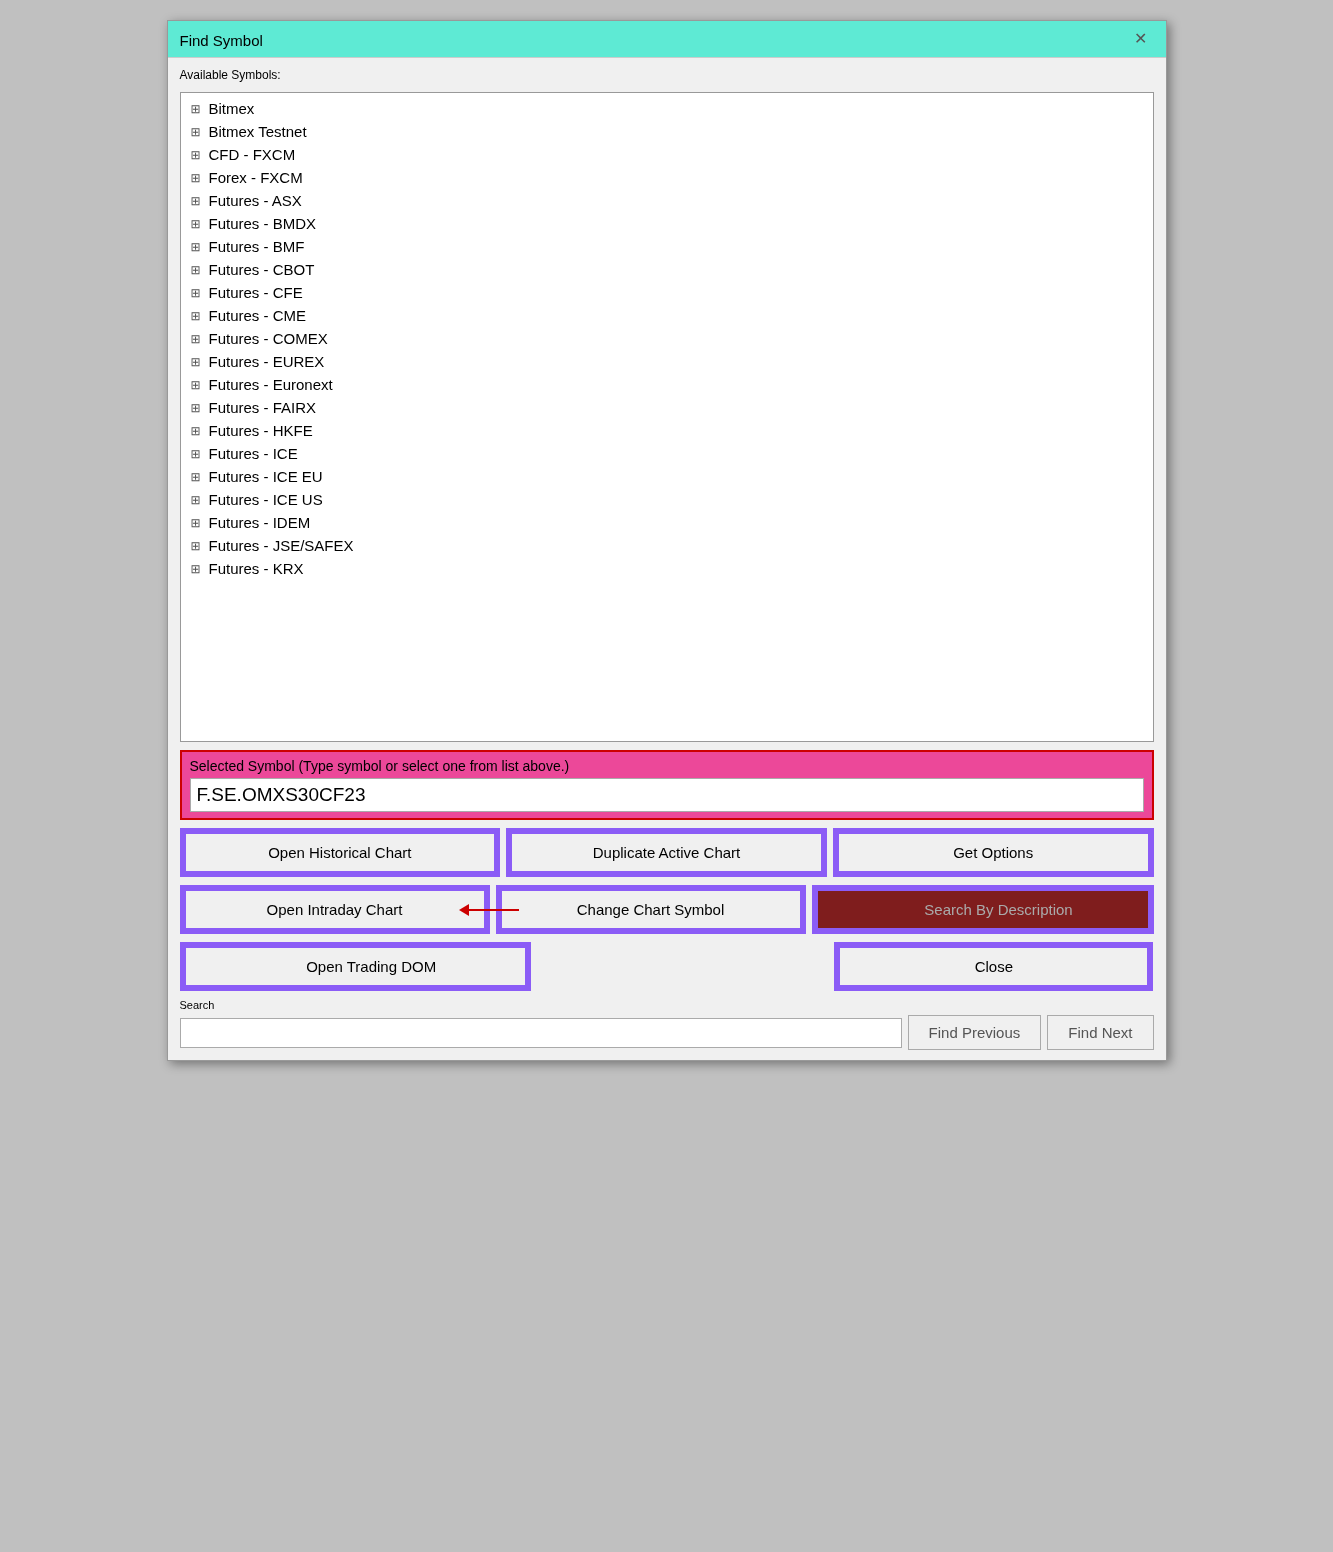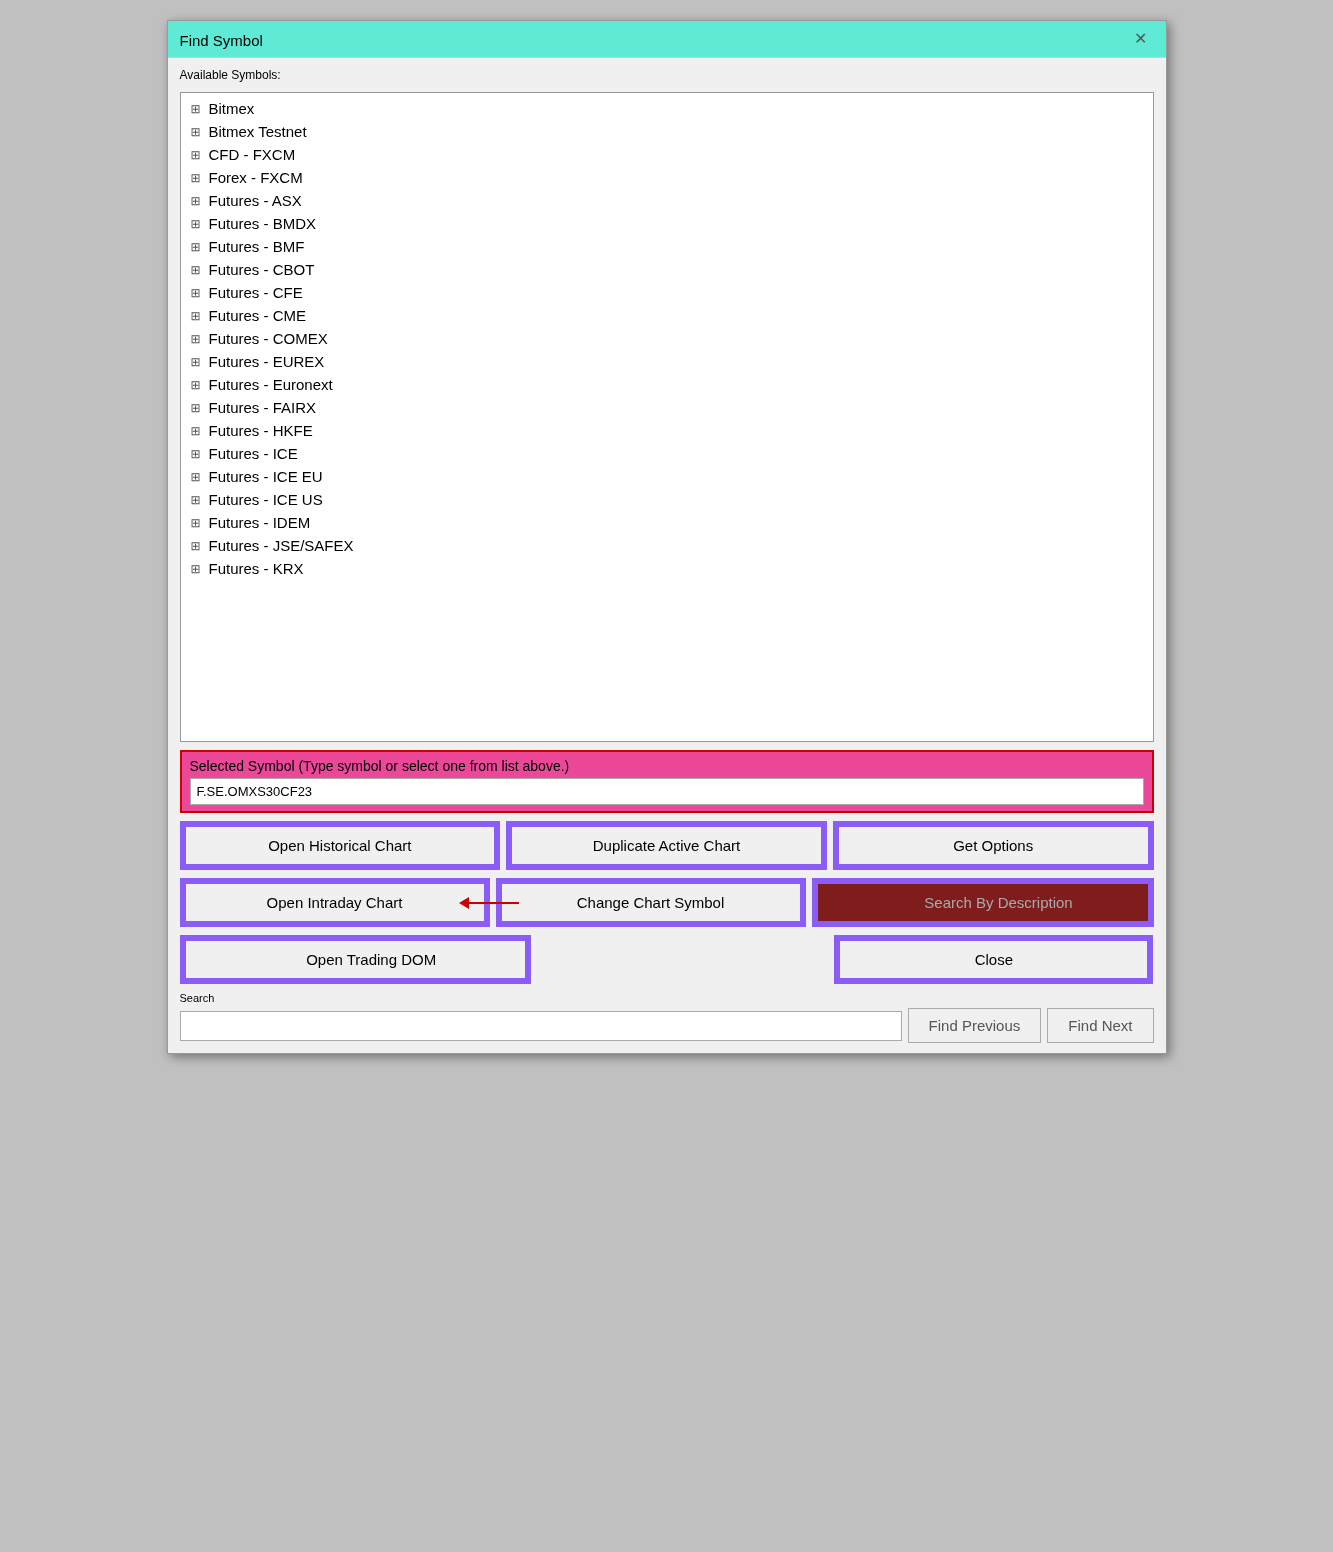--- a/index.html
+++ b/index.html
@@ -109,21 +109,21 @@
     }
 
     .selected-symbol-label {
       font-size: 14px;
       color: #000;
     }
 
     .selected-symbol-input {
       border: 1px solid #aaa;
       padding: 5px 6px;
-      font-size: 13px;
+      font-size: 19px;
       color: #000;
       width: 100%;
       outline: none;
       background: #fff;
     }
 
     .buttons-row {
       display: flex;
       gap: 6px;
     }

